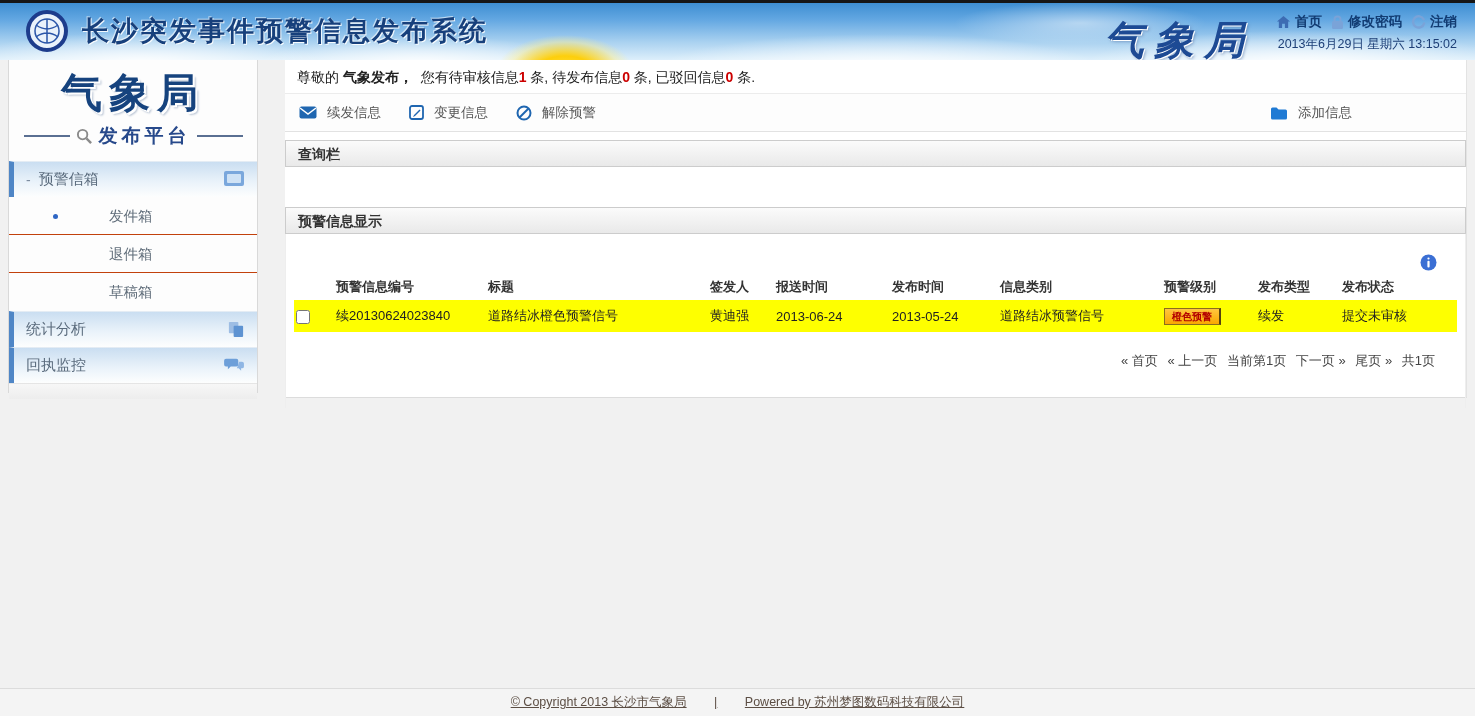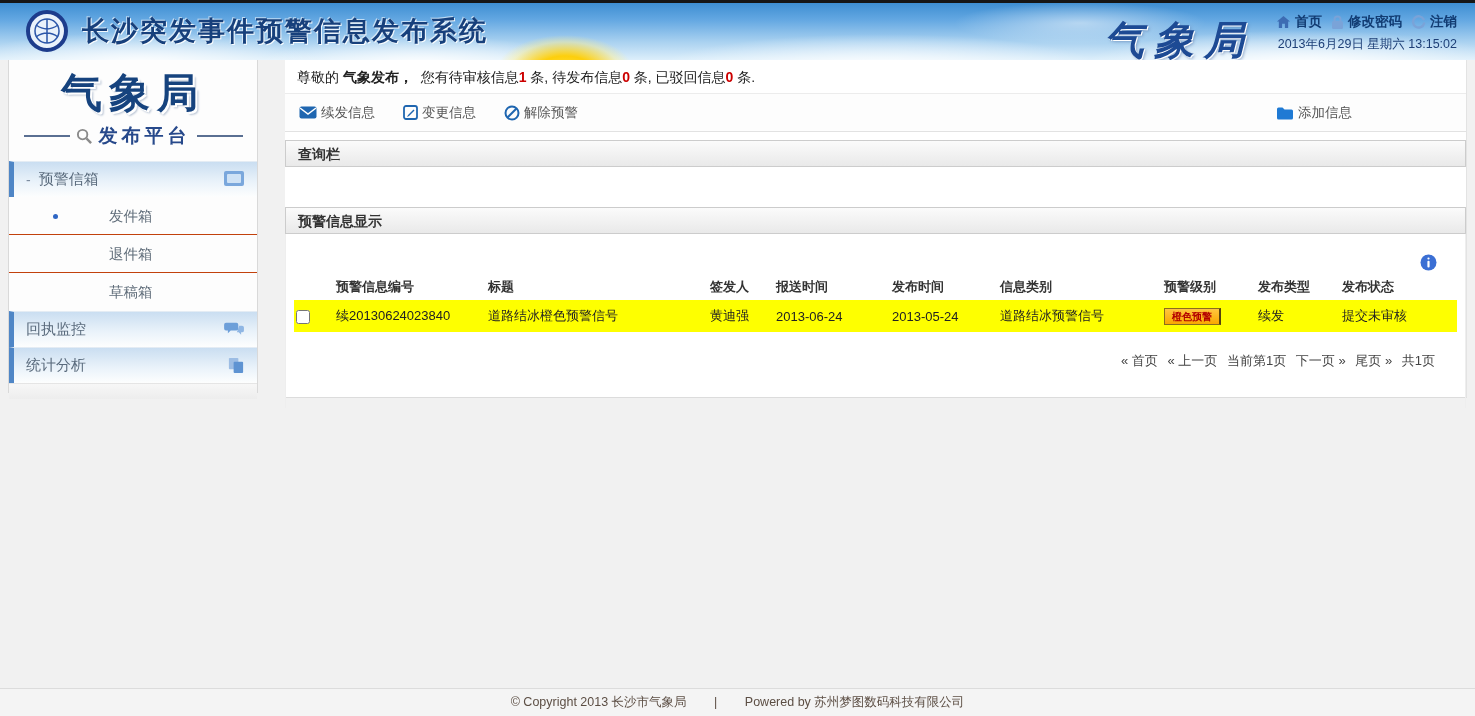--- a/index.html
+++ b/index.html
@@ -55,21 +55,21 @@
 
   
   .main { position:absolute; left:285px; top:60px; width:1182px; height:338px; background:#ffffff;
     border-right:1px solid #e3e3e3; border-bottom:1px solid #dcdcdc; }
   .greeting { height:34px; line-height:34px; padding-left:12px; font-size:14px; color:#222;
     border-bottom:1px solid #ececec; white-space:pre-wrap; }
   .greeting .bold { font-weight:bold; }
   .greeting .num { color:#cc0000; font-weight:bold; }
   .toolbar { display:flex; align-items:center; height:38px; padding:0 14px; border-bottom:1px solid #e2e2e2; background:#fdfdfd; }
   .tool-left { display:flex; align-items:center; gap:28px; }
-  .tool { display:flex; align-items:center; gap:4px; font-size:13.5px; color:#555; cursor:pointer; }
+  .tool { display:flex; align-items:center; gap:10px; font-size:13.5px; color:#555; cursor:pointer; }
   .tool-right { margin-left:auto; padding-right:100px; }
   .panel-bar { margin-top:8px; height:27px; line-height:26px; padding-left:12px;
     background:linear-gradient(180deg,#fbfbfb,#e9e9e9); border:1px solid #cccccc;
     font-size:14px; font-weight:bold; color:#333; }
   .panel-gap { height:28px; }
   .panel-body { position:relative; border-left:1px solid #eee; border-right:1px solid #eee; padding-top:28px; height:174px; }
   .info-icon { position:absolute; top:20px; right:28px; cursor:pointer; }
 
   table.warn { width:calc(100% - 16px); margin:12px 8px 0 8px; border-collapse:collapse; table-layout:fixed; }
   table.warn th { text-align:left; font-size:13px; color:#333; padding:4px 2px; font-weight:bold; }
@@ -80,21 +80,21 @@
   .level-badge { display:inline-block; background:linear-gradient(#ffc63f,#f9a800); border:1px solid #8a6d1c;
     border-right:2px solid #55430e; color:#b30000; font-size:10px; font-weight:bold; padding:1px 7px; line-height:13px; }
 
   .pagination { margin-top:20px; padding-right:30px; text-align:right; font-size:13px; color:#444; }
   .pagination span { margin-left:6px; }
   .pg-link { cursor:pointer; }
 
   
   .footer { position:absolute; left:0; bottom:0; width:100%; height:28px; line-height:27px;
     background:#f4f4f4; border-top:1px solid #dcdcdc; text-align:center; font-size:12.5px; color:#5c4e44; }
-  .footer span { margin:0 12px; }
+  .footer span { margin:0 12px;text-decoration:underline; }
 </style>
 </head>
 <body>
 
 <div class="page">
 
   <div class="topstrip"></div>
 
   <header class="header">
     <div class="logo-wrap">
@@ -162,31 +162,31 @@
           <span>发件箱</span>
         </div>
         <div class="sub-item">
           <span>退件箱</span>
         </div>
         <div class="sub-item">
           <span>草稿箱</span>
         </div>
       </div>
       <div class="menu-group">
+        <span>统计分析</span>
+        <svg class="gicon" width="18" height="18" viewBox="0 0 19 19">
+            <rect x="2" y="2" width="10" height="12" rx="1" fill="#9dbde4"></rect>
+            <rect x="7" y="6" width="10" height="12" rx="1" fill="#5e93d2"></rect>
+          </svg>
+      </div>
+      <div class="menu-group">
         <span>回执监控</span>
         <svg class="gicon" width="21" height="17" viewBox="0 0 22 18">
             <path d="M2 3 h11 a2 2 0 0 1 2 2 v4 a2 2 0 0 1 -2 2 h-6 l-3 3 v-3 h-2 a2 2 0 0 1 -2 -2 v-4 a2 2 0 0 1 2 -2" fill="#6d9fd9"></path>
             <path d="M16 6 h3 a2 2 0 0 1 2 2 v3 a2 2 0 0 1 -2 2 h-1 v2.5 l-2.5 -2.5 h-2" fill="#8fb6e4"></path>
-          </svg>
-      </div>
-      <div class="menu-group">
-        <span>统计分析</span>
-        <svg class="gicon" width="18" height="18" viewBox="0 0 19 19">
-            <rect x="2" y="2" width="10" height="12" rx="1" fill="#9dbde4"></rect>
-            <rect x="7" y="6" width="10" height="12" rx="1" fill="#5e93d2"></rect>
           </svg>
       </div>
     </nav>
     <div class="side-footer"></div>
   </aside>
 
   <main class="main">
 
     <div class="greeting"><span>尊敬的 </span><span class="bold">气象发布，</span><span>  您有待审核信息</span><span class="num">1</span><span> 条, 待发布信息</span><span class="num">0</span><span> 条, 已驳回信息</span><span class="num">0</span><span> 条.</span></div>
 

